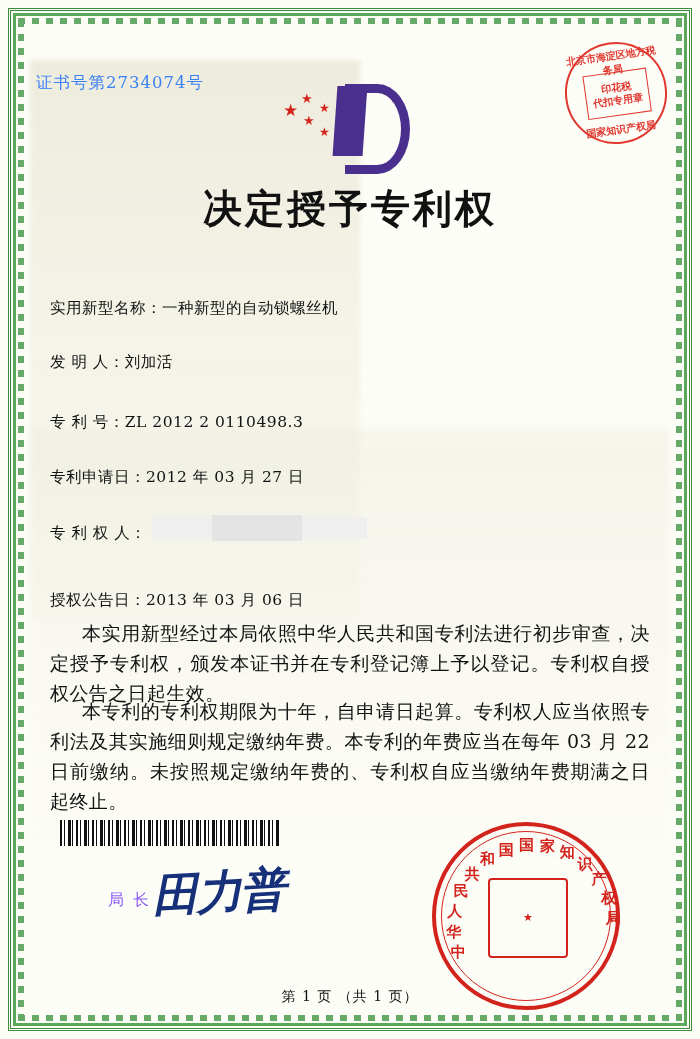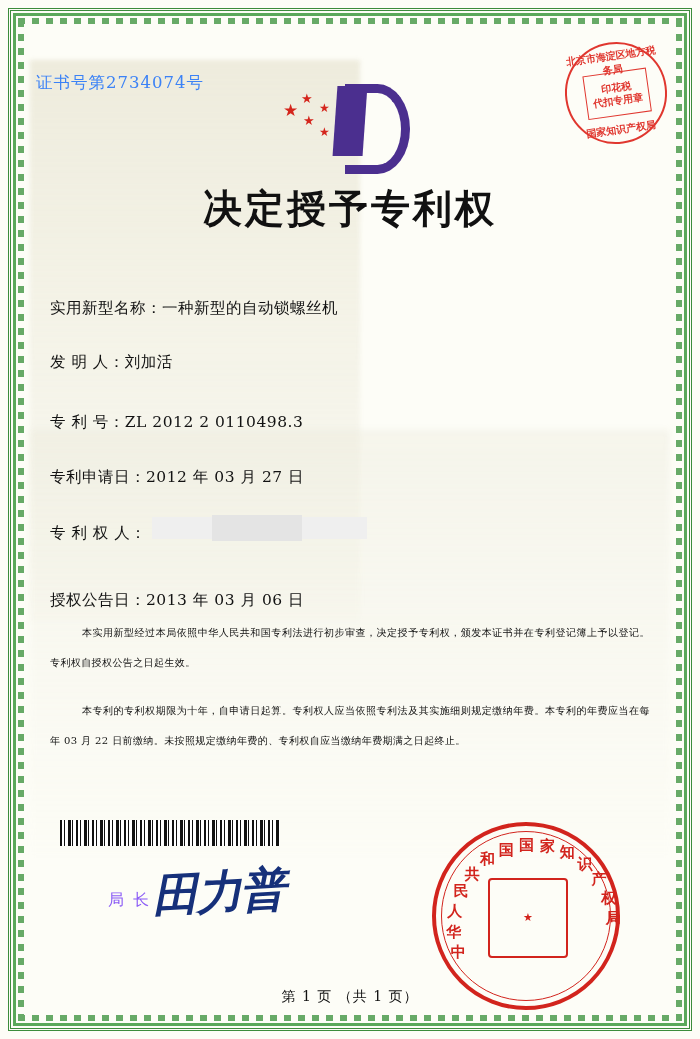--- a/index.html
+++ b/index.html
@@ -79,21 +79,21 @@
     position:absolute;left:152px;top:517px;width:215px;height:22px;
     background:#efefef;
   }
   .redacted:after{
     content:"";position:absolute;left:60px;top:-2px;width:90px;height:26px;
     background:#e4e4e4;
   }
 
   .para{
     position:absolute;left:50px;width:600px;
-    font-size:10px;line-height:30px;color:#121212;text-align:justify;
+    font-size:19px;line-height:30px;color:#121212;text-align:justify;
     text-indent:32px;letter-spacing:.4px;
   }
   .p1{top:618px;}
   .p2{top:696px;}
   .p3{top:768px;}
 
   .barcode{
     position:absolute;left:60px;top:820px;width:220px;height:26px;
     background:repeating-linear-gradient(90deg,
       #111 0 2px, #fff 2px 4px, #111 4px 5px, #fff 5px 8px,

